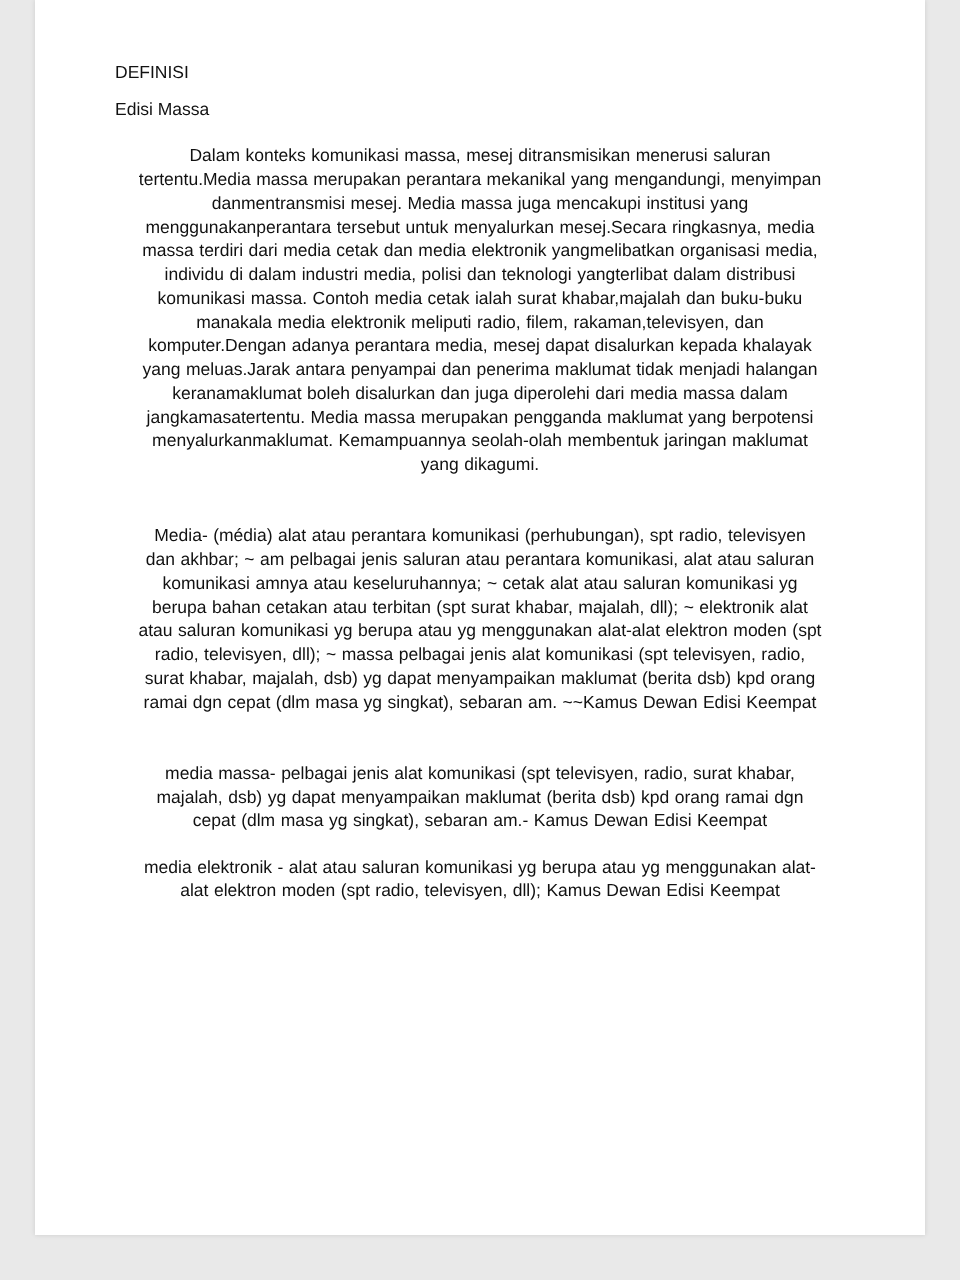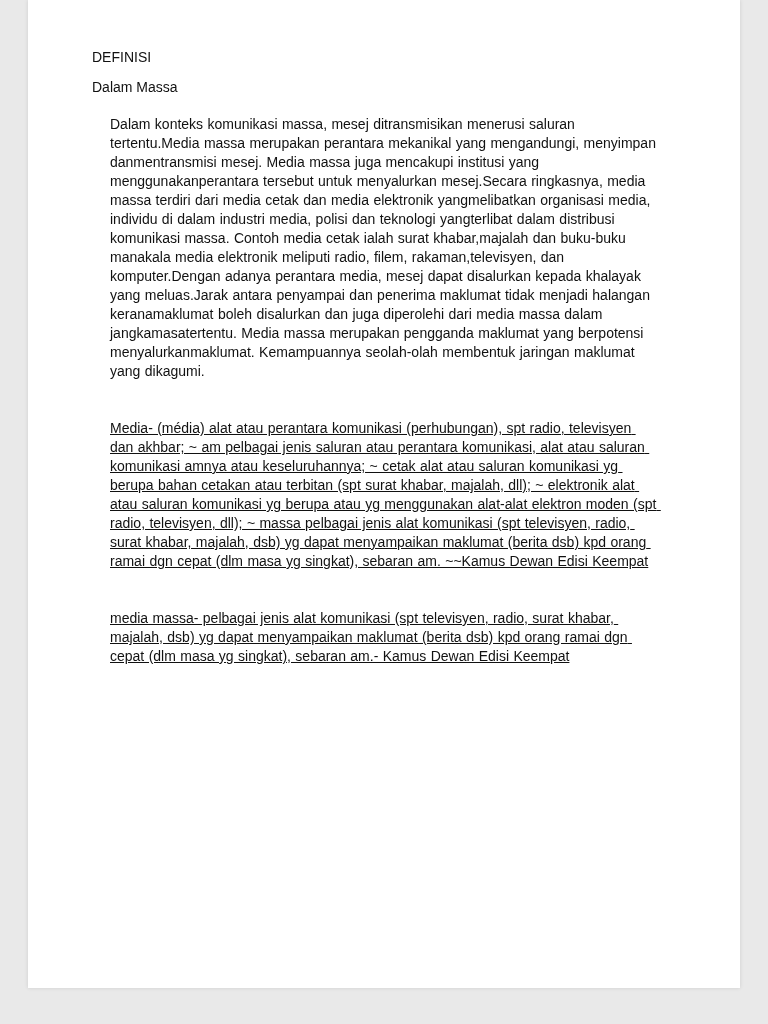--- a/index.html
+++ b/index.html
@@ -40,37 +40,38 @@
     margin: 0 0 11px 0;
     font-weight: normal;
     white-space: pre-wrap;
   }
   .para {
     font-size: 14px;
     line-height: 19px;
     color: #111;
     margin: 18px;
     white-space: pre-wrap;
-    text-align: left;
+    text-align: center;
     word-spacing: 0.5px;
   }
   .mt-sm { margin-top: 10px; }
-  .mt-lg { margin-top: 38px; text-decoration: underline; }
+  .mt-lg { margin-top: 38px; }
 </style>
 </head>
 <body>
 
 <div class="viewport">
   <div class="page">
     <p class="doc-title">DEFINISI</p>
-    <p class="doc-subtitle">Dalam Massa</p>
+    <p class="doc-subtitle">Edisi Massa</p>
 
     <p class="para">Dalam konteks komunikasi massa, mesej ditransmisikan menerusi saluran tertentu.Media massa merupakan perantara mekanikal yang mengandungi, menyimpan danmentransmisi mesej. Media massa juga mencakupi institusi yang menggunakanperantara tersebut untuk menyalurkan mesej.Secara ringkasnya, media massa terdiri dari media cetak dan media elektronik yangmelibatkan organisasi media, individu di dalam industri media, polisi dan teknologi yangterlibat dalam distribusi komunikasi massa. Contoh media cetak ialah surat khabar,majalah dan buku-buku manakala media elektronik meliputi radio, filem, rakaman,televisyen, dan komputer.Dengan adanya perantara media, mesej dapat disalurkan kepada khalayak yang meluas.Jarak antara penyampai dan penerima maklumat tidak menjadi halangan keranamaklumat boleh disalurkan dan juga diperolehi dari media massa dalam jangkamasatertentu. Media massa merupakan pengganda maklumat yang berpotensi menyalurkanmaklumat. Kemampuannya seolah-olah membentuk jaringan maklumat yang dikagumi.</p>
 
     <p class="para mt-lg">Media- (média) alat atau perantara komunikasi (perhubungan), spt radio, televisyen dan akhbar; ~ am pelbagai jenis saluran atau perantara komunikasi, alat atau saluran komunikasi amnya atau keseluruhannya; ~ cetak alat atau saluran komunikasi yg berupa bahan cetakan atau terbitan (spt surat khabar, majalah, dll); ~ elektronik alat atau saluran komunikasi yg berupa atau yg menggunakan alat-alat elektron moden (spt radio, televisyen, dll); ~ massa pelbagai jenis alat komunikasi (spt televisyen, radio, surat khabar, majalah, dsb) yg dapat menyampaikan maklumat (berita dsb) kpd orang ramai dgn cepat (dlm masa yg singkat), sebaran am. ~~Kamus Dewan Edisi Keempat</p>
 
     <p class="para mt-lg">media massa- pelbagai jenis alat komunikasi (spt televisyen, radio, surat khabar, majalah, dsb) yg dapat menyampaikan maklumat (berita dsb) kpd orang ramai dgn cepat (dlm masa yg singkat), sebaran am.- Kamus Dewan Edisi Keempat</p>
 
+    <p class="para mt-sm">media elektronik - alat atau saluran komunikasi yg berupa atau yg menggunakan alat-alat elektron moden (spt radio, televisyen, dll); Kamus Dewan Edisi Keempat</p>
 
 
 
   </div>
 </div>
 
 </body></html>

